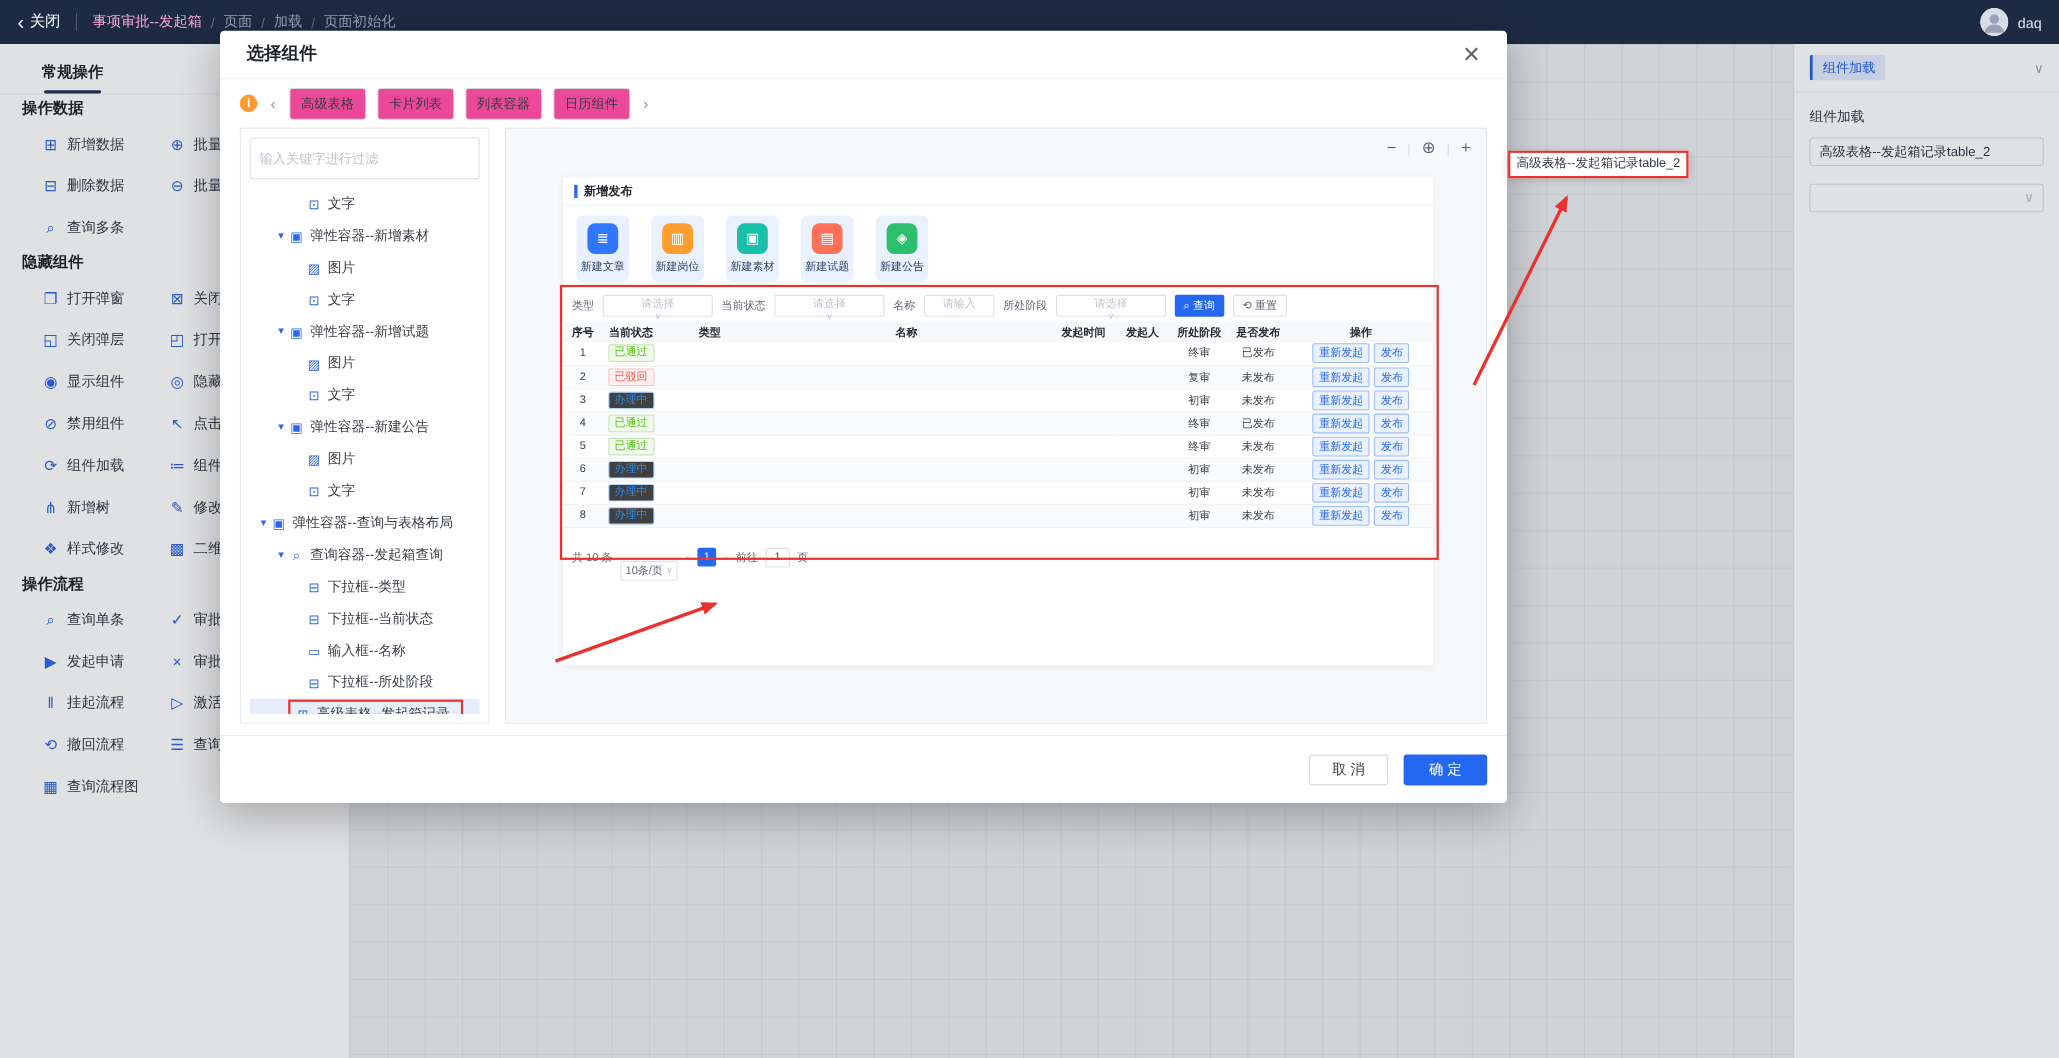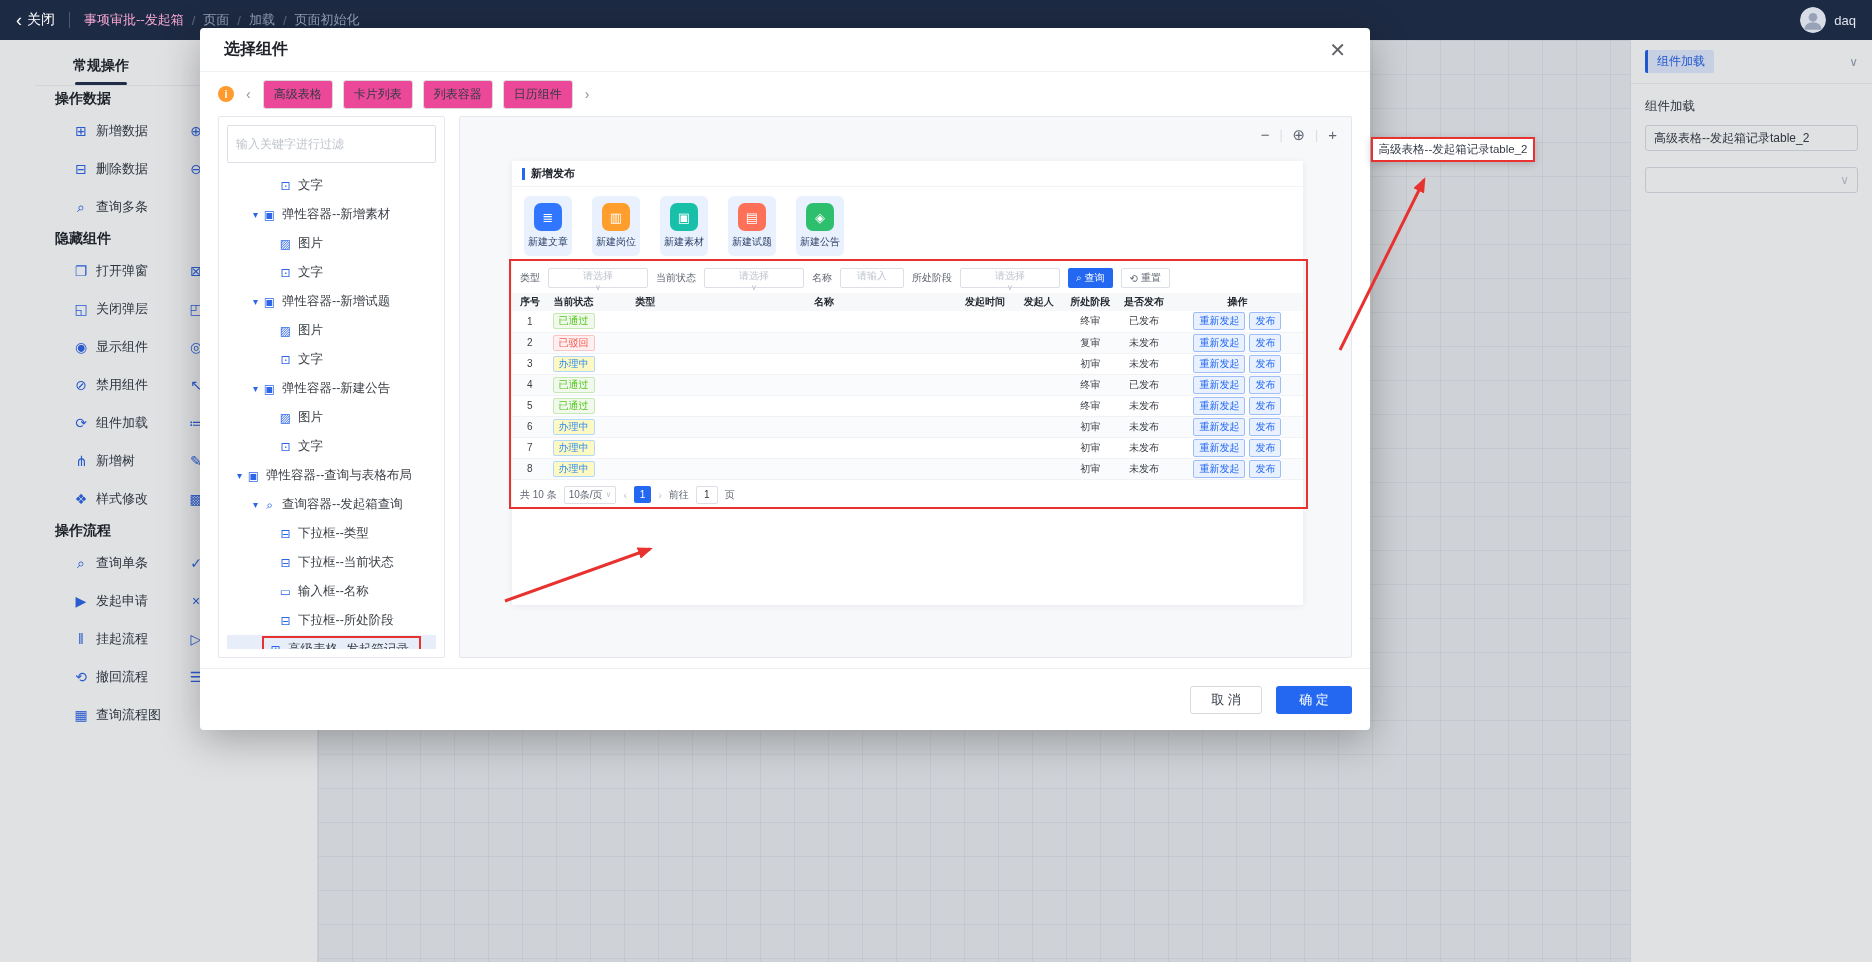--- a/index.html
+++ b/index.html
@@ -15,21 +15,21 @@
   .breadcrumb { display:flex; align-items:center; font-size:13px; }
   .bc-item { color:#93a0b8; cursor:pointer; white-space:nowrap; }
   .bc-item.bc-first { color:#f9a8d4;font-family:Liberation Serif, serif; }
   .bc-sep { color:#5c6b85; margin:0 8px; }
   .tb-right { margin-left:auto; display:flex; align-items:center; gap:8px; }
   .avatar { width:26px; height:26px; border-radius:50%; overflow:hidden; flex:0 0 auto; }
   .username { color:#dfe5f0; font-size:13px; }
 
   
   .sidebar { position:absolute; left:0; top:40px; width:318px; bottom:0; background:#ffffff;
-    border-right:1px solid #e8eaee; z-index:1; overflow:hidden;padding-left:35px; }
+    border-right:1px solid #e8eaee; z-index:1; overflow:hidden; }
   .sb-tabrow { height:46px; border-bottom:1px solid #eef0f3; display:flex; align-items:flex-end; padding-left:38px; }
   .sb-tab { font-size:14px; font-weight:bold; color:#1f2329; padding-bottom:10px; position:relative; cursor:pointer; }
   .sb-tab::after { content:""; position:absolute; left:2px; right:2px; bottom:0; height:3px; background:#23314d; border-radius:2px; }
   .sec-title { margin:4px 0 4px 20px; font-size:14px; font-weight:bold; color:#1f2329; }
   .sec-grid { display:grid; grid-template-columns:115px 160px; padding-left:38px; }
   .op-item { height:38px; display:flex; align-items:center; gap:7px; cursor:pointer; }
   .op-icon { color:#2e66e8; font-size:14px; width:16px; text-align:center; flex:0 0 auto; }
   .op-label { font-size:13px; color:#333a45; white-space:nowrap; }
 
   
@@ -118,27 +118,27 @@
 
   table.preview-table { width:100%; border-collapse:collapse; table-layout:fixed; font-size:10px; }
   .preview-table th { height:18px; background:#f6f8fa; color:#252a31; font-weight:bold; text-align:center;
     white-space:nowrap; overflow:hidden; }
   .preview-table td { height:21px; border-bottom:1px solid #f0f2f5; color:#3a3f45; text-align:center;
     white-space:nowrap; overflow:hidden; }
   .preview-table tr.even td { background:#fafbfd; }
   .badge { display:inline-block; padding:1px 5px; border-radius:2px; font-size:10px; border:1px solid; line-height:1.2; }
   .badge.success { color:#52c41a; background:#f0f9eb; border-color:#c6e8b3; }
   .badge.danger { color:#f5594e; background:#fef0f0; border-color:#fbc4c4; }
-  .badge.processing { color:#2d8cf0; background:#fef9c3; border-color:#b3d8ff; }
+  .badge.processing { color:#2d8cf0; background:#404040; border-color:#b3d8ff; }
   .row-action { display:inline-block; margin:0 2px; padding:1px 5px; font-size:10px; border-radius:2px;
     border:1px solid #9cbdf7; color:#2468f2; background:#e9f1fe; cursor:pointer; }
 
   .pagination { display:flex; align-items:center; gap:7px; padding:6px 8px; font-size:10px; color:#5f6672; }
   .pg-size { height:18px; border:1px solid #dcdfe6; border-radius:2px; display:inline-flex; align-items:center;
-    gap:3px; padding:0 4px; cursor:pointer; background:#fff; }
+    gap:3px; padding:0 4px; cursor:pointer; background:#fff;margin-top:24px; }
   .pg-arrow { color:#c0c4cc; font-size:11px; cursor:pointer; }
   .pg-current { width:17px; height:17px; background:#2468f2; color:#fff; border-radius:2px; display:inline-flex;
     align-items:center; justify-content:center; cursor:pointer; }
   .pg-jump-input { width:22px; height:18px; border:1px solid #dcdfe6; border-radius:2px; text-align:center;
     font-size:10px; color:#333; outline:none; font-family:inherit; padding:0; }
 
   .m-footer { height:62px; border-top:1px solid #ebedf0; display:flex; align-items:center;
     justify-content:flex-end; padding:0 18px; gap:14px; flex:0 0 auto; }
   .btn-cancel { width:72px; height:28px; border:1px solid #d9d9d9; background:#fff; color:#333a45;
     border-radius:3px; font-size:13px; cursor:pointer; font-family:inherit; }

